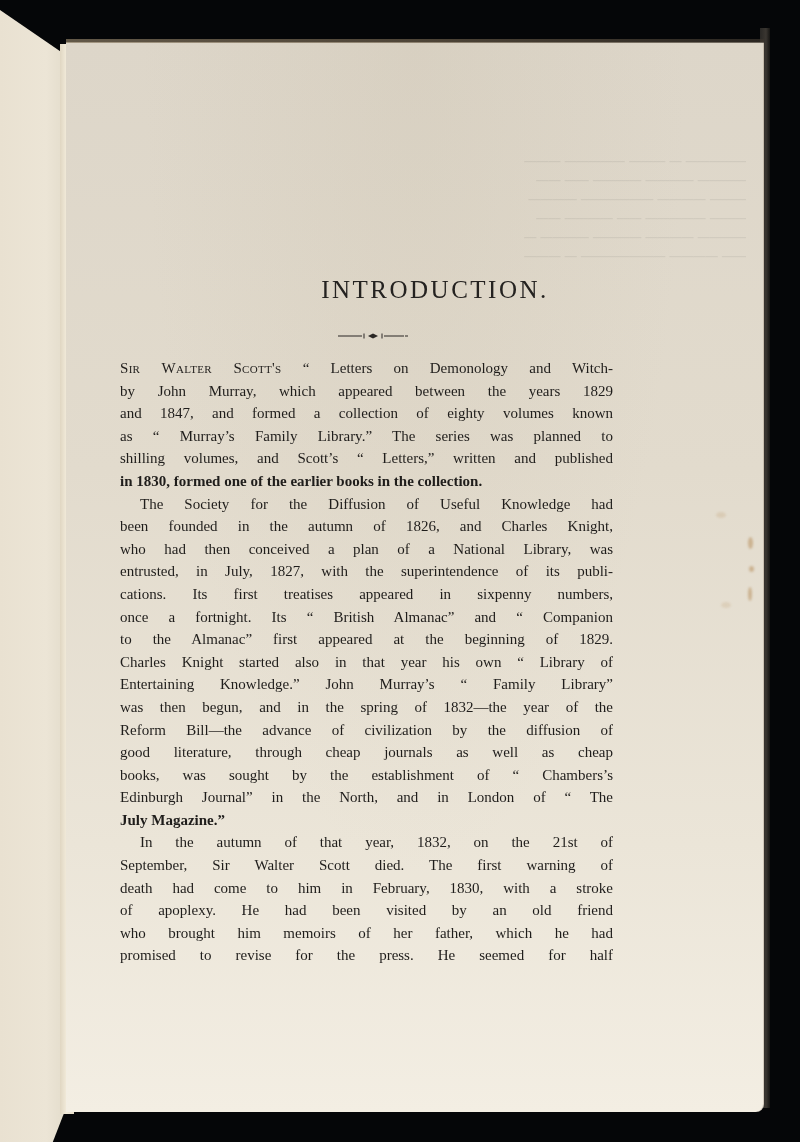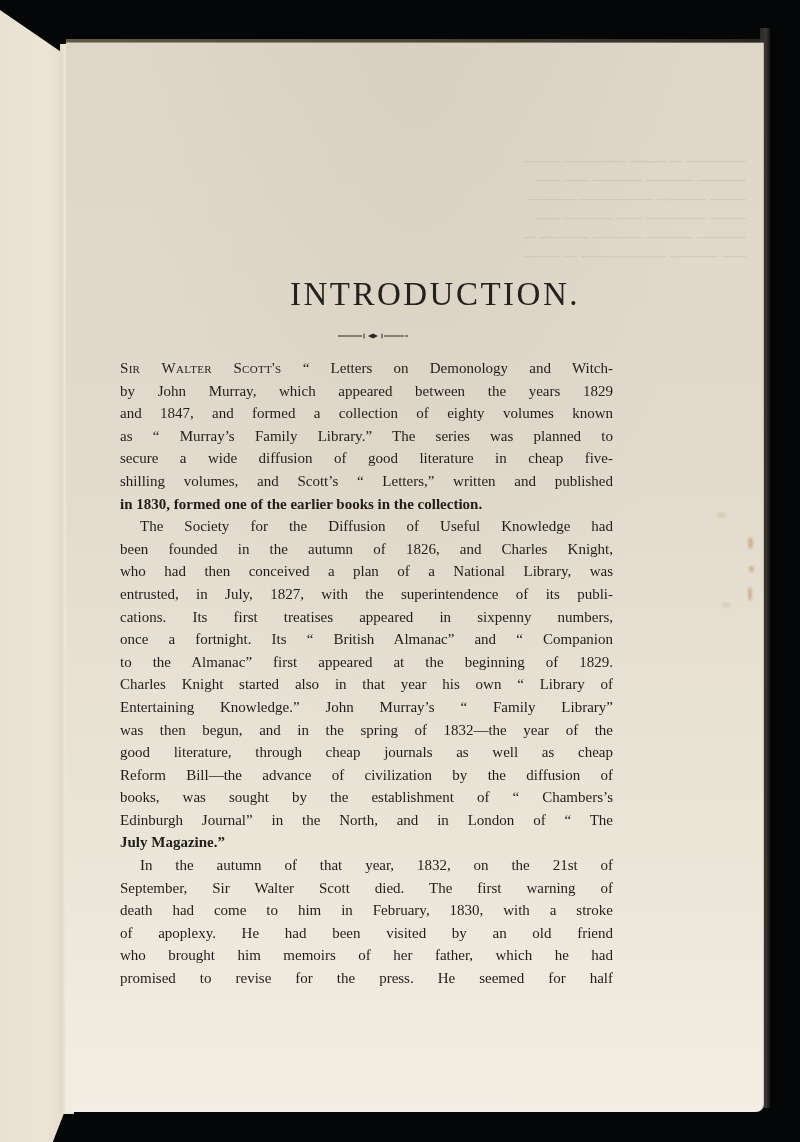--- a/index.html
+++ b/index.html
@@ -89,21 +89,21 @@
       background: rgba(176, 128, 70, 0.45);
       filter: blur(1px);
     }
     .title {
       position: absolute;
       left: 0;
       top: 234px;
       width: 100%;
       text-align: center;
       font-family: "Liberation Serif", "DejaVu Serif", serif;
-      font-size: 33px;
+      font-size: 25px;
       letter-spacing: 2.5px;
       color: #242220;
       margin: 0;
       font-weight: normal;
       padding-left: 40px;
       box-sizing: border-box;
     }
     .ornament {
       position: absolute;
       left: 272px;
@@ -171,36 +171,35 @@
       <line x1="46" y1="4" x2="66" y2="4" stroke="#2a2724" stroke-width="1"></line>
       <line x1="67" y1="4" x2="70" y2="4" stroke="#2a2724" stroke-width="1"></line>
     </svg>
 
     <div class="text-block">
 
       <span class="line"><span class="sc">Sir Walter Scott's</span> <span>“ Letters on Demonology and Witch-</span></span>
       <span class="line">by John Murray, which appeared between the years 1829</span>
       <span class="line">and 1847, and formed a collection of eighty volumes known</span>
       <span class="line">as “ Murray’s Family Library.”  The series was planned to</span>
-      <span class="line">secure a wide diffusion of good literature in cheap five-</span>
       <span class="line">shilling volumes, and Scott’s “ Letters,” written and published</span>
       <span class="line last">in 1830, formed one of the earlier books in the collection.</span>
 
       <span class="line indent">The Society for the Diffusion of Useful Knowledge had</span>
       <span class="line">been founded in the autumn of 1826, and Charles Knight,</span>
       <span class="line">who had then conceived a plan of a National Library, was</span>
       <span class="line">entrusted, in July, 1827, with the superintendence of its publi-</span>
       <span class="line">cations.  Its first treatises appeared in sixpenny numbers,</span>
       <span class="line">once a fortnight.  Its “ British Almanac” and “ Companion</span>
       <span class="line">to the Almanac” first appeared at the beginning of 1829.</span>
       <span class="line">Charles Knight started also in that year his own “ Library of</span>
       <span class="line">Entertaining Knowledge.”  John Murray’s “ Family Library”</span>
       <span class="line">was then begun, and in the spring of 1832—the year of the</span>
+      <span class="line">Reform Bill—the advance of civilization by the diffusion of</span>
       <span class="line">good literature, through cheap journals as well as cheap</span>
-      <span class="line">Reform Bill—the advance of civilization by the diffusion of</span>
       <span class="line">books, was sought by the establishment of “ Chambers’s</span>
       <span class="line">Edinburgh Journal” in the North, and in London of “ The</span>
       <span class="line last">July Magazine.”</span>
 
       <span class="line indent">In the autumn of that year, 1832, on the 21st of</span>
       <span class="line">September, Sir Walter Scott died.  The first warning of</span>
       <span class="line">death had come to him in February, 1830, with a stroke</span>
       <span class="line">of apoplexy.  He had been visited by an old friend</span>
       <span class="line">who brought him memoirs of her father, which he had</span>
       <span class="line">promised to revise for the press.  He seemed for half</span>

